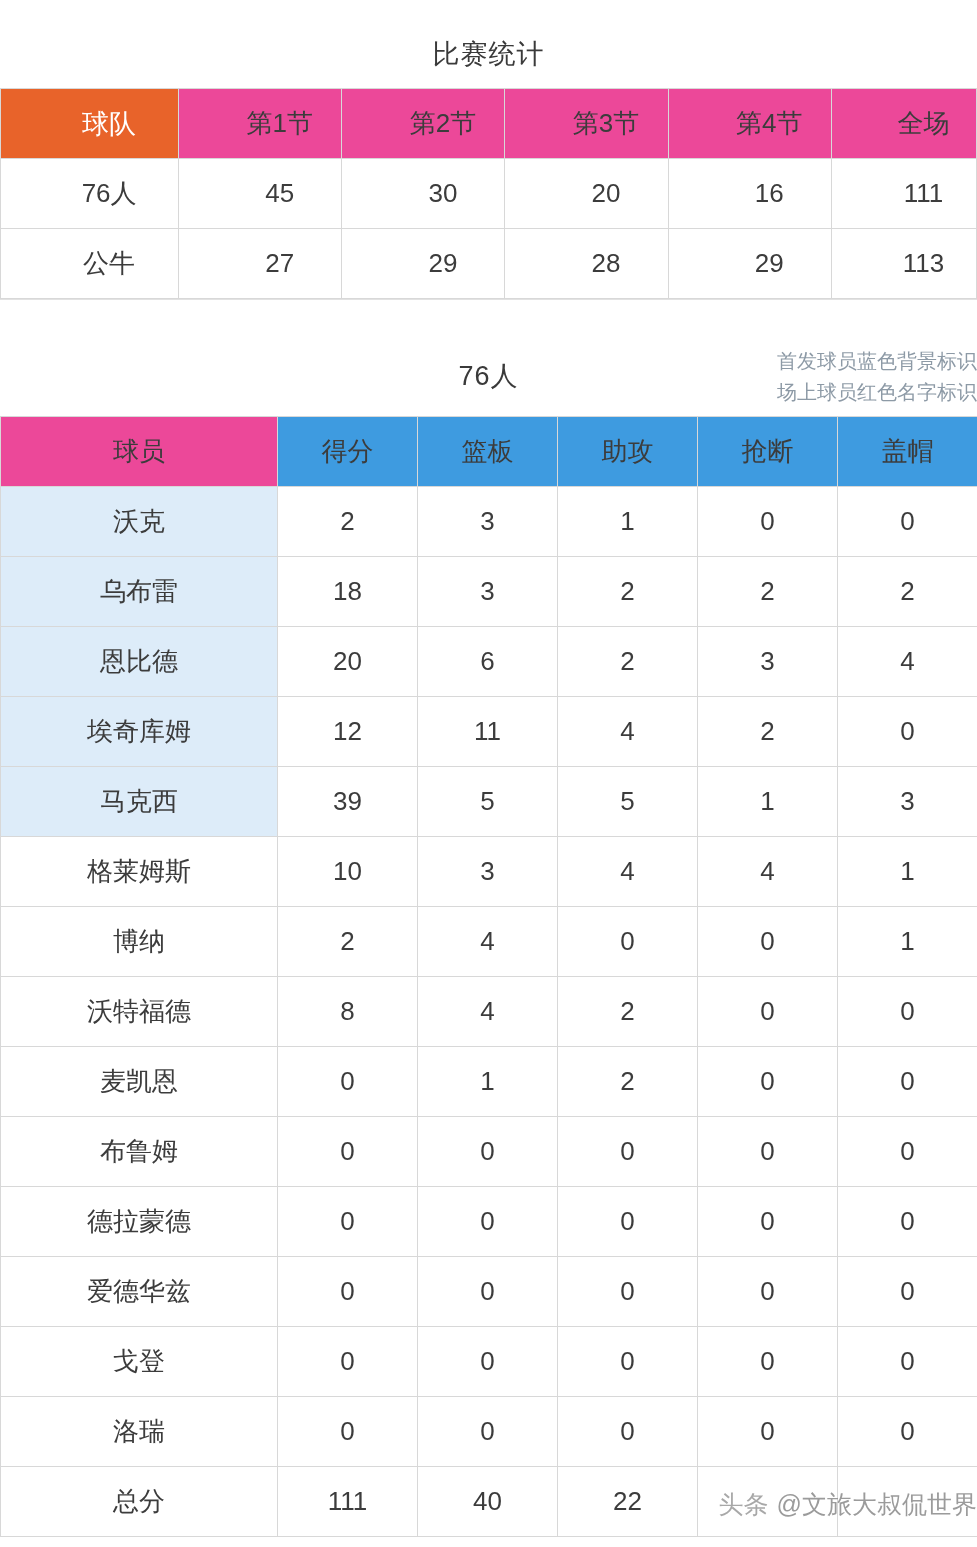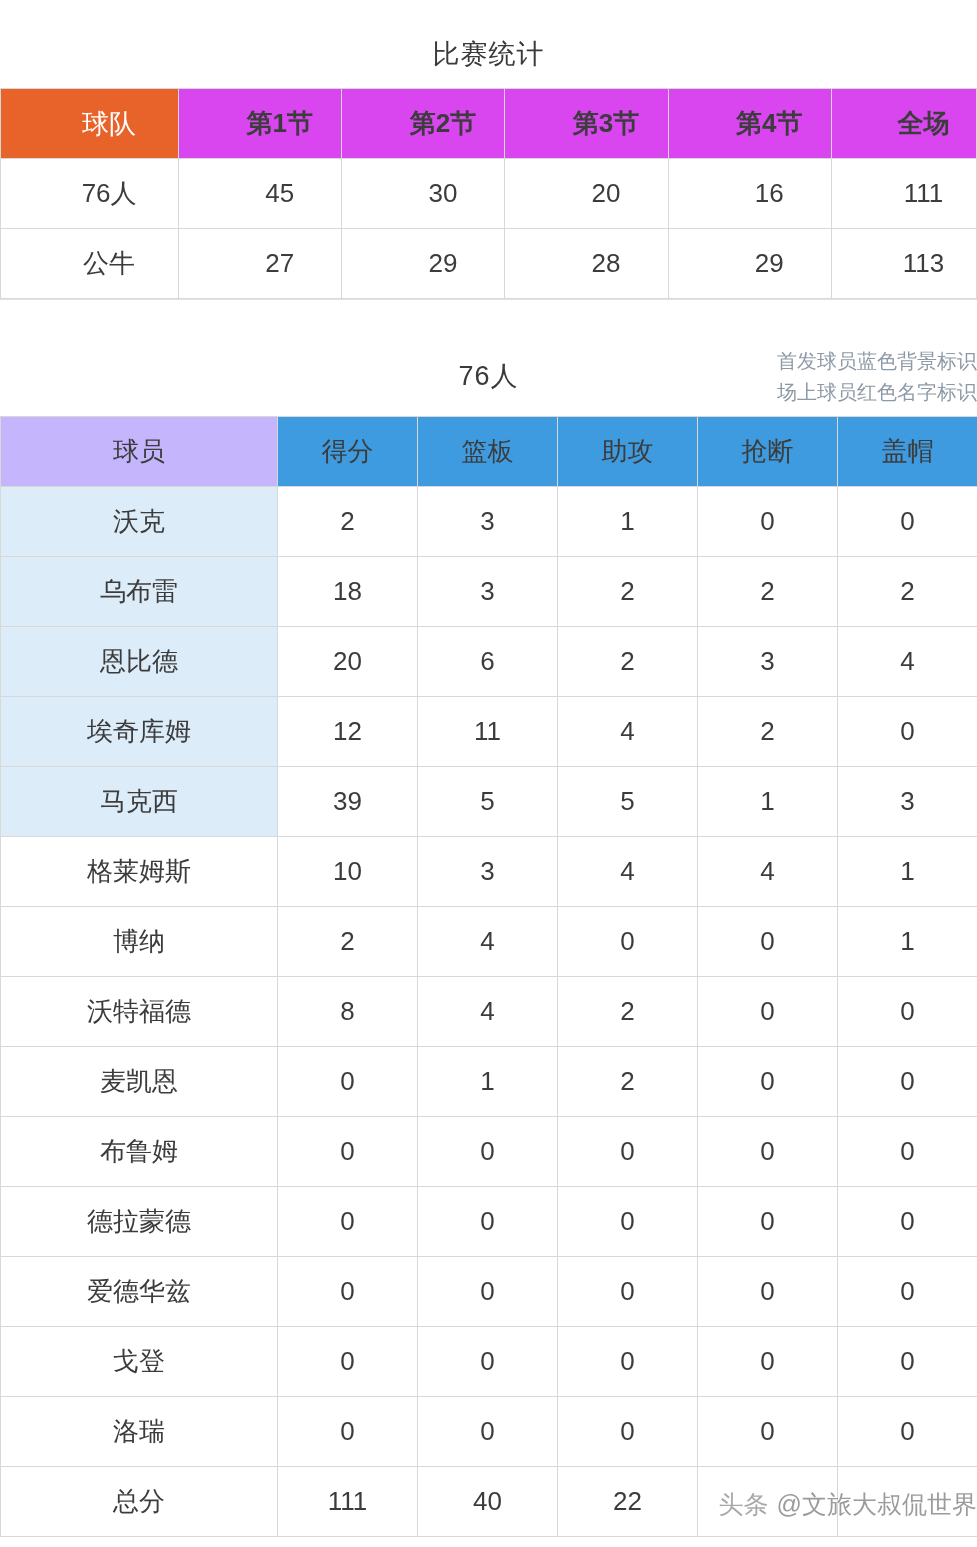--- a/index.html
+++ b/index.html
@@ -50,23 +50,22 @@
   .score-table td, .score-table th {
     height: 72px;
     padding-left: 40px;
   }
   .score-table .team-head {
     background: #e8632a;
     color: #ffffff;
     font-size: 27px;
   }
   .score-table .col-head {
-    background: #d946ef;
+    background: #ec4899;
     color: #3c3c3c;
-    font-weight: bold;
   }
   .score-table .team-name {
     color: #3c3c3c;
   }
 
   .gap {
     height: 30px;
     background: #ffffff;
     border-top: 1px solid #e2e2e2;
   }
@@ -94,21 +93,21 @@
     white-space: nowrap;
   }
 
   .player-table th {
     background: #3e9be0;
     color: #ffffff;
     font-size: 26px;
     height: 72px;
   }
   .player-table th.player-col {
-    background: #c4b5fd;
+    background: #ec4899;
   }
   .player-table td {
     height: 71px;
     font-size: 26px;
   }
   .player-table td.name {
     color: #3c3c3c;
   }
   .player-table tr.starter td.name {
     background: #ddeefb;

